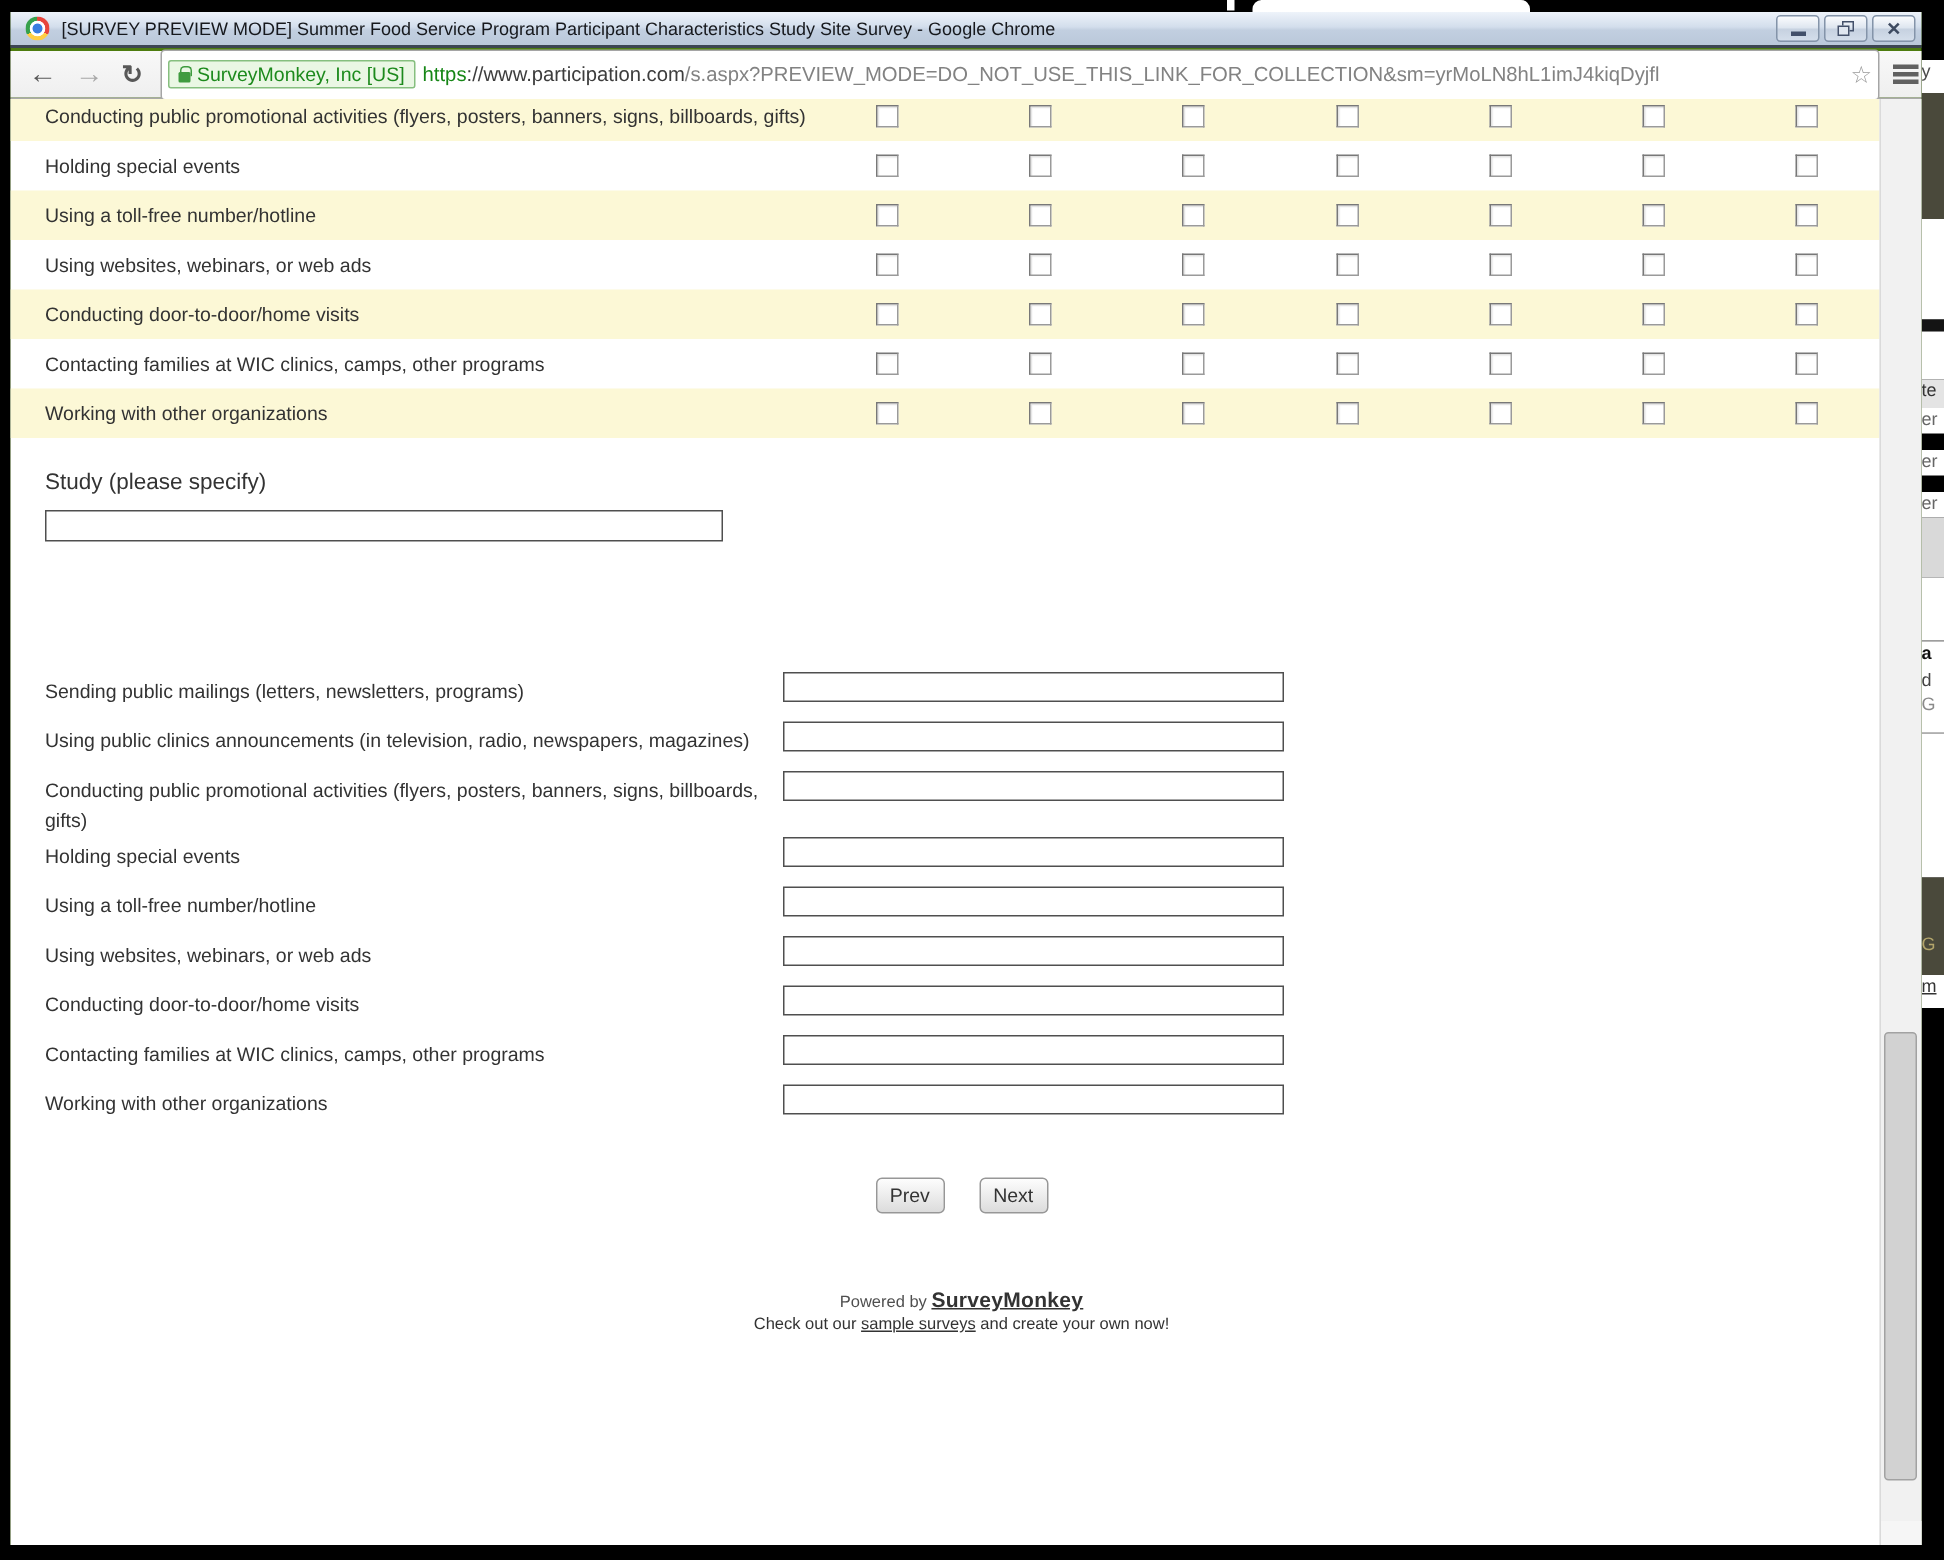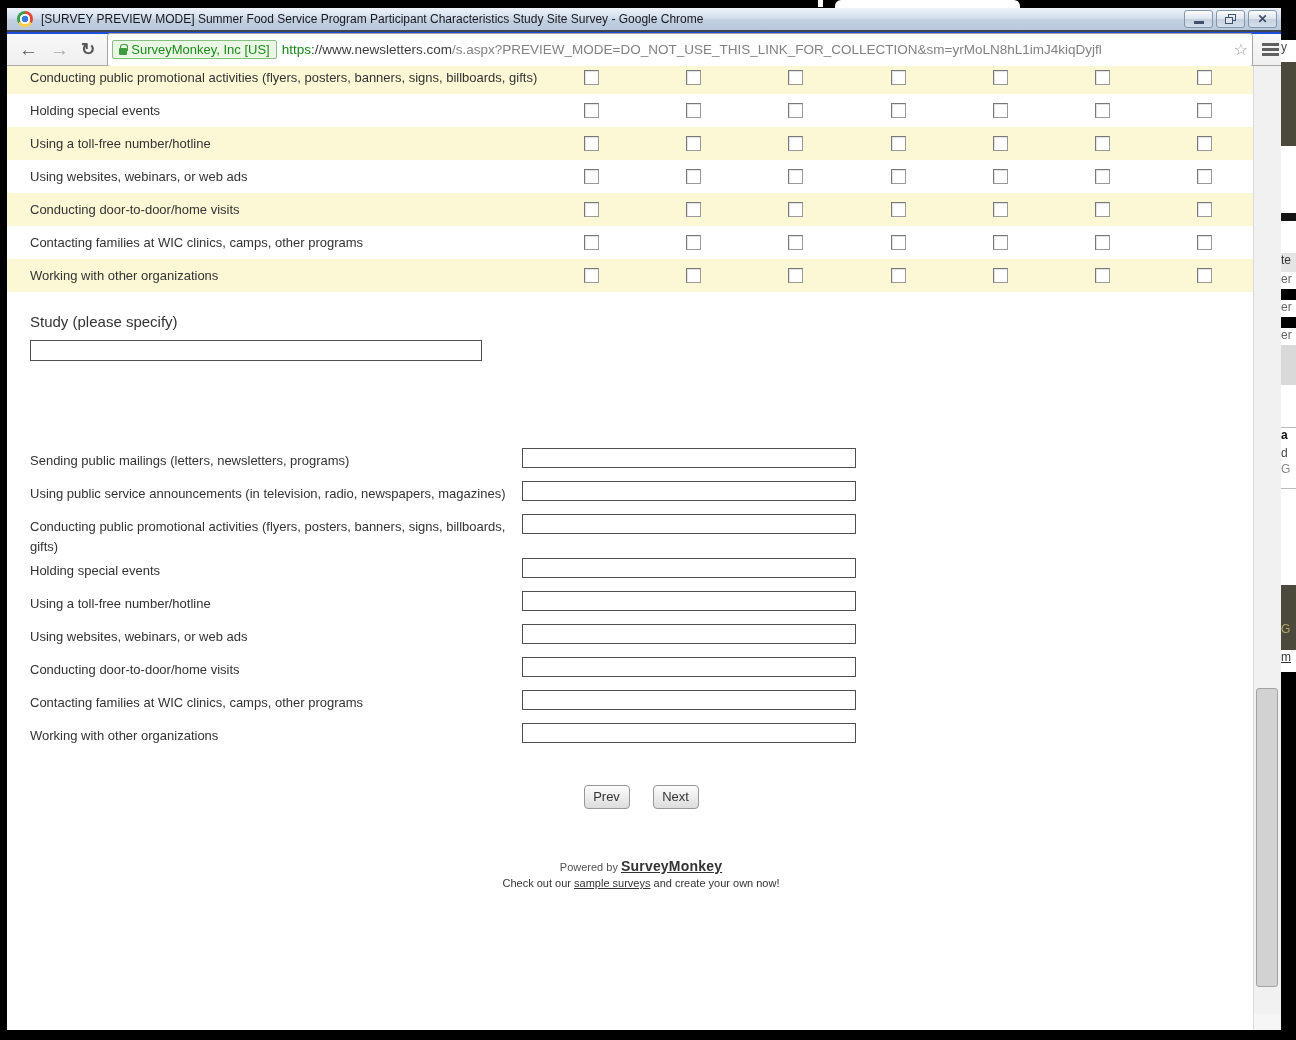--- a/index.html
+++ b/index.html
@@ -7,21 +7,21 @@
   #stage { position:relative; width:1296px; height:1040px; background:#000; }
 
   
   .bg-tab { position:absolute; left:835px; top:0; width:185px; height:8px; background:#fff; border-radius:6px 6px 0 0; }
   .bg-tick { position:absolute; left:818px; top:0; width:5px; height:7px; background:#fff; }
   #bg-sliver { position:absolute; left:1281px; top:0; width:15px; height:1040px; background:#000; overflow:hidden; }
   .bg-seg { position:absolute; left:0; width:15px; overflow:hidden; font-size:12px; line-height:15px; white-space:nowrap; }
   .bg-seg.u { text-decoration:underline; }
 
   
-  #win { position:absolute; left:7px; top:8px; width:1274px; height:1022px; background:#1d4ed8; }
+  #win { position:absolute; left:7px; top:8px; width:1274px; height:1022px; background:#4d7c0f; }
 
   
   #titlebar { position:absolute; left:0; top:0; width:1274px; height:24px;
     background:linear-gradient(#eef3fa 0%, #d3deec 45%, #c2cfe0 55%, #bac8da 100%);
     border-bottom:2px solid #3d4653; display:flex; align-items:center; }
   #chrome-logo { width:16px; height:16px; border-radius:50%; margin:0 8px 0 10px; position:relative;
     background:
       radial-gradient(circle at 50% 50%, #3a7de0 0 3px, #ffffff 3.6px 5px, rgba(0,0,0,0) 5.4px),
       conic-gradient(from 0deg, #e8453c 0 120deg, #ffce44 120deg 240deg, #37a14c 240deg 360deg); }
   #title-text { font-size:12px; color:#16181c; flex:1 1 auto; white-space:nowrap; overflow:hidden; }
@@ -156,21 +156,21 @@
 
     <div id="toolbar">
       <span class="navbtn">←</span>
       <span class="navbtn disabled">→</span>
       <span class="navbtn" id="reload-btn">↻</span>
       <div id="omnibox">
         <div id="ev-badge">
           <span class="lock"></span>
           <span class="ev-text">SurveyMonkey, Inc [US]</span>
         </div>
-        <div id="url-text"><span class="scheme">https</span><span class="host">://www.newsletters.com</span><span class="path">/s.aspx?PREVIEW_MODE=DO_NOT_USE_THIS_LINK_FOR_COLLECTION&amp;sm=yrMoLN8hL1imJ4kiqDyjfl</span></div>
+        <div id="url-text"><span class="scheme">https</span><span class="host">://www.participation.com</span><span class="path">/s.aspx?PREVIEW_MODE=DO_NOT_USE_THIS_LINK_FOR_COLLECTION&amp;sm=yrMoLN8hL1imJ4kiqDyjfl</span></div>
         <span id="star-btn">☆</span>
       </div>
       <div id="menu-btn">
           <span class="bar"></span>
           <span class="bar"></span>
           <span class="bar"></span>
         </div>
     </div>
 
     <div id="content">
@@ -249,21 +249,21 @@
             </div>
           </div>
 
         <div id="other-label">Study (please specify)</div>
         <input id="other-input" value="" style="">
 
 
         <div id="q36-rows">
             <div class="qrow-label" style="top: 385px;">Sending public mailings (letters, newsletters, programs)</div>
             <input class="qrow-input" style="top: 382px;">
-            <div class="qrow-label" style="top: 418px;">Using public service announcements (in television, radio, newspapers, magazines)</div>
+            <div class="qrow-label" style="top: 418px;">Using public clinics announcements (in television, radio, newspapers, magazines)</div>
             <input class="qrow-input" style="top: 415px;">
             <div class="qrow-label" style="top: 451px;">Conducting public promotional activities (flyers, posters, banners, signs, billboards, gifts)</div>
             <input class="qrow-input" style="top: 448px;">
             <div class="qrow-label" style="top: 495px;">Holding special events</div>
             <input class="qrow-input" style="top: 492px;">
             <div class="qrow-label" style="top: 528px;">Using a toll-free number/hotline</div>
             <input class="qrow-input" style="top: 525px;">
             <div class="qrow-label" style="top: 561px;">Using websites, webinars, or web ads</div>
             <input class="qrow-input" style="top: 558px;">
             <div class="qrow-label" style="top: 594px;">Conducting door-to-door/home visits</div>

